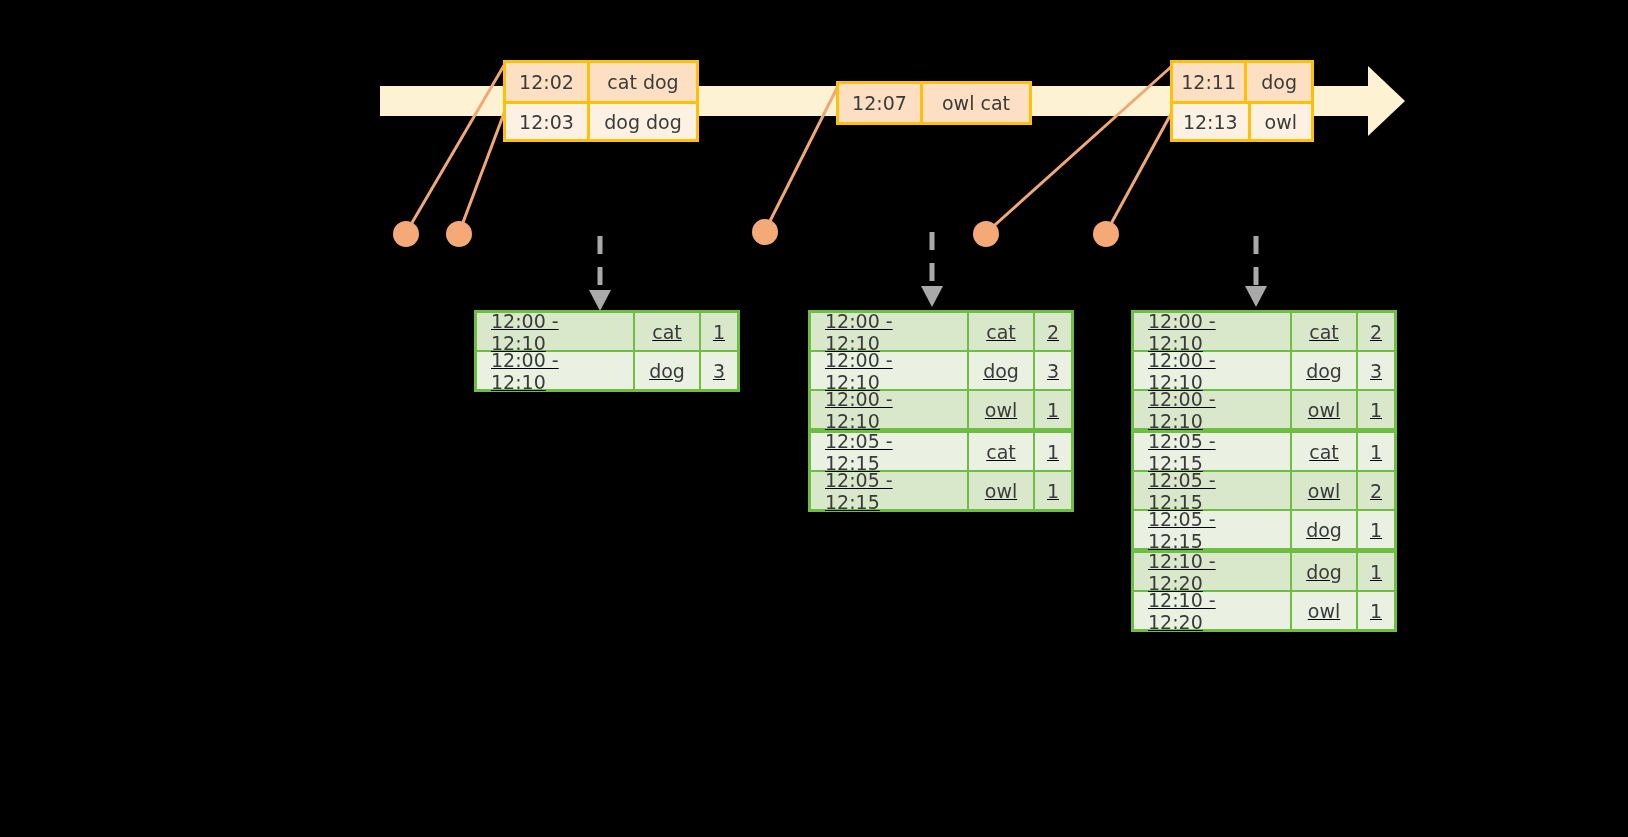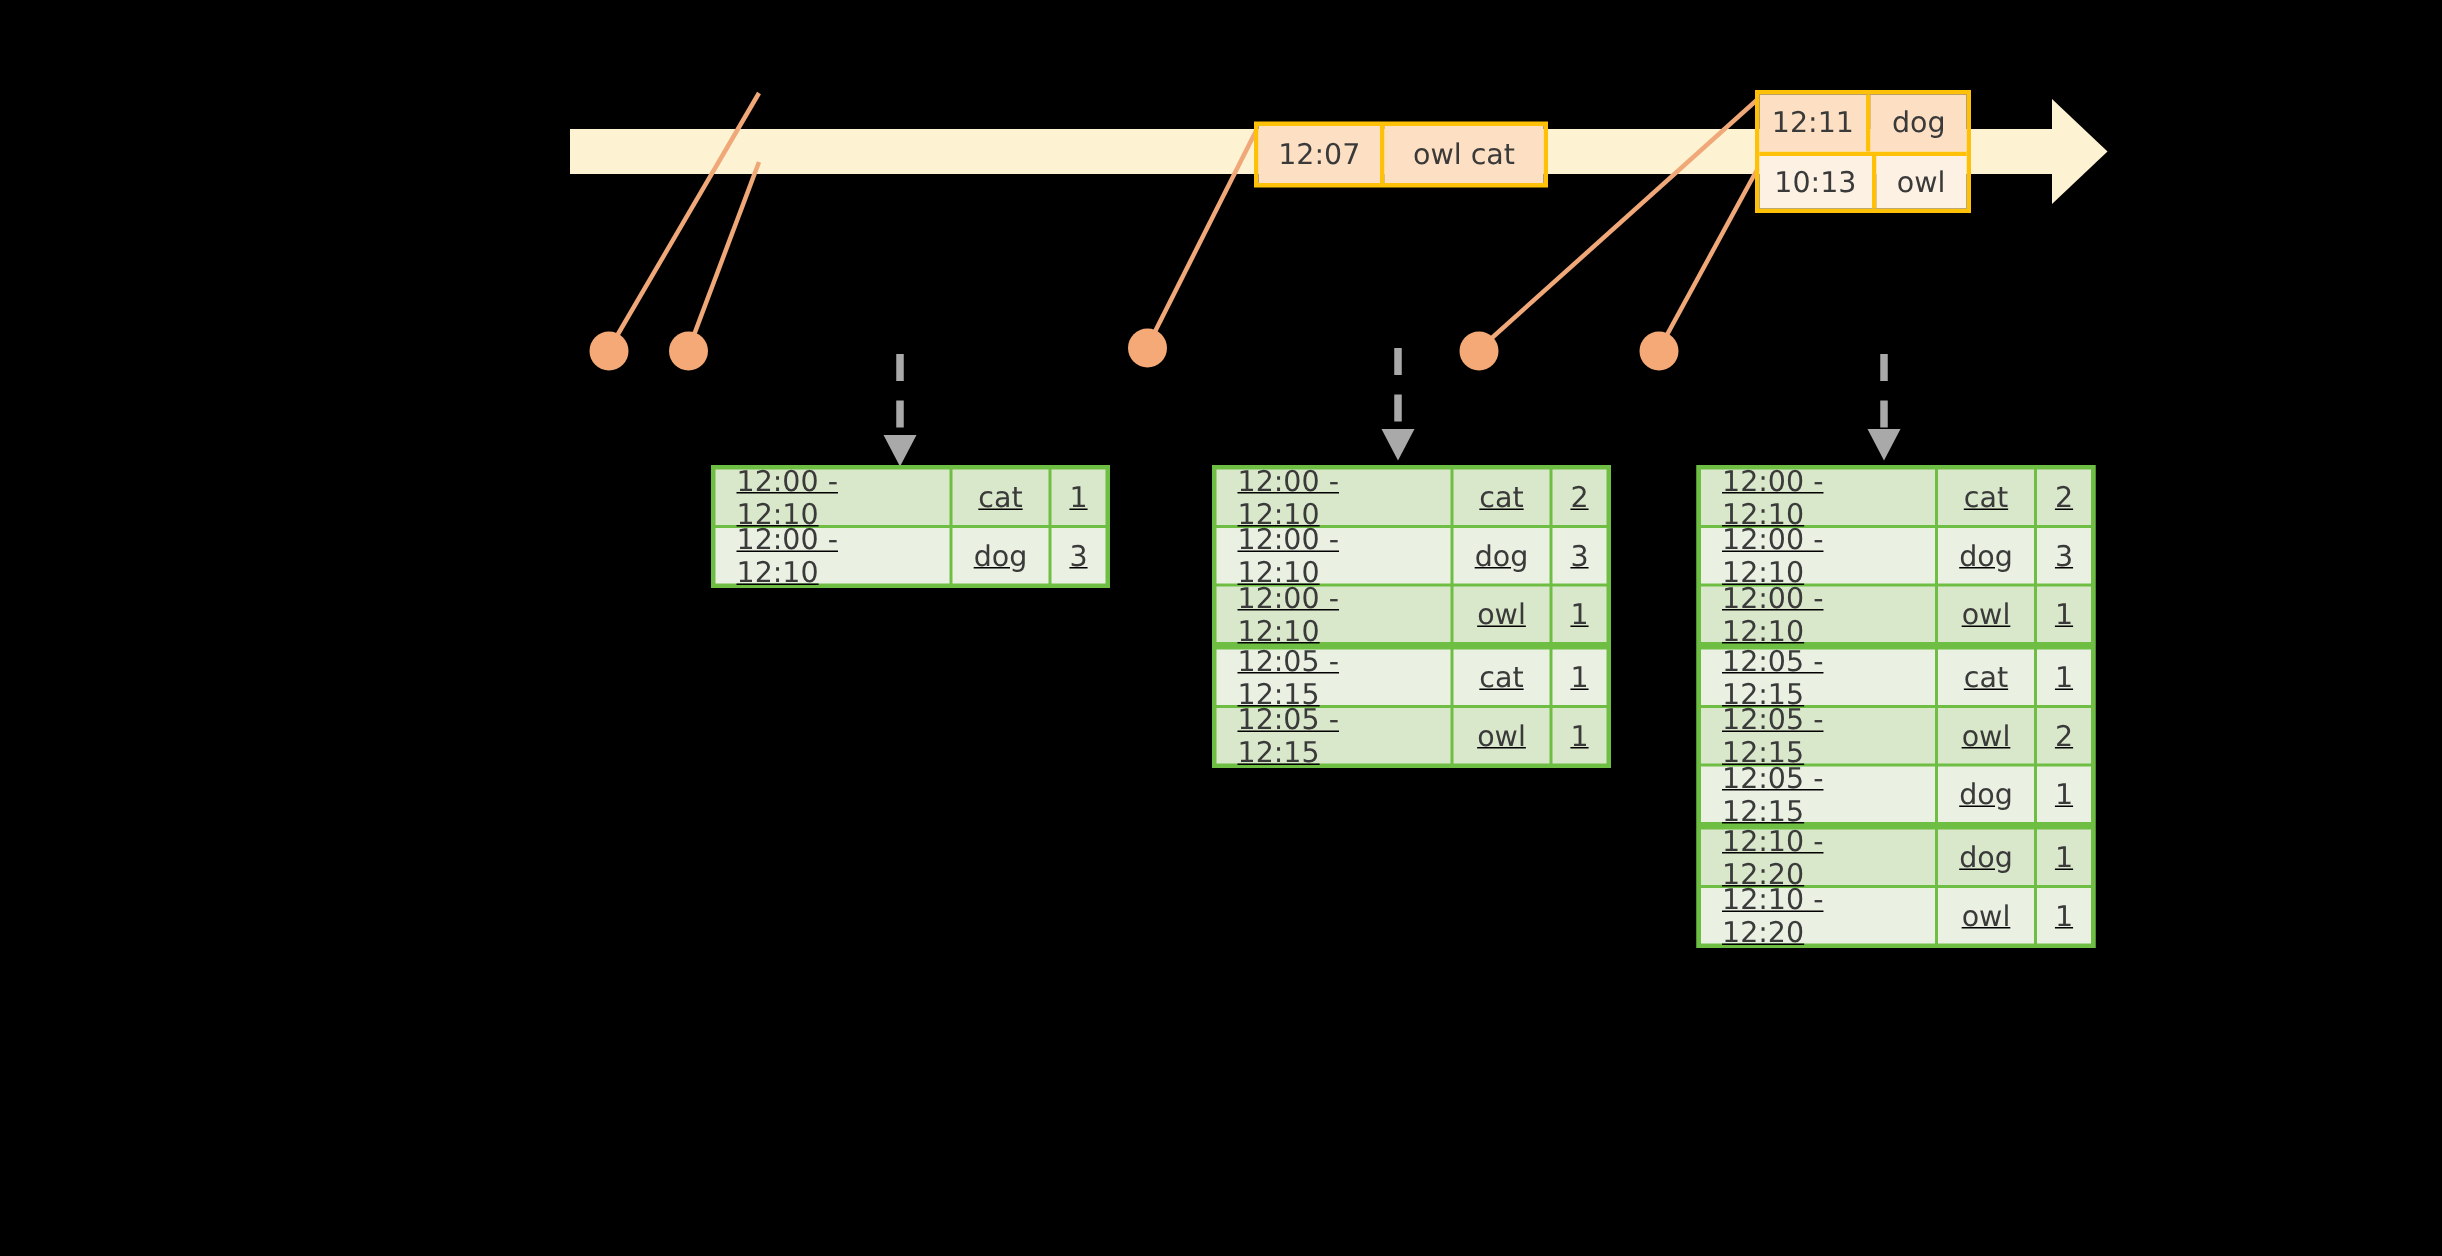--- a/index.html
+++ b/index.html
@@ -70,35 +70,45 @@
         <line x1="932" y1="232" x2="932" y2="288" stroke-dasharray="18,13"></line>
         <polygon points="921,286 943,286 932,307" fill="#A9A9A9" stroke="none"></polygon>
       </g>
       <g>
         <line x1="1256" y1="236" x2="1256" y2="288" stroke-dasharray="18,13"></line>
         <polygon points="1245,286 1267,286 1256,307" fill="#A9A9A9" stroke="none"></polygon>
       </g>
     </g>
   </svg>
 
+  <div class="evt" style="left:503px;top:60px;width:196px;">
+    <div class="row a">
+      <div class="c-time">12:02</div>
+      <div class="c-val">cat dog</div>
+    </div>
+    <div class="row b">
+      <div class="c-time">12:03</div>
+      <div class="c-val">dog dog</div>
+    </div>
+  </div>
 
   <div class="evt" style="left:836px;top:81px;width:196px;">
     <div class="row a">
       <div class="c-time">12:07</div>
       <div class="c-val">owl cat</div>
     </div>
   </div>
 
   <div class="evt" style="left:1170px;top:60px;width:144px;">
     <div class="row a">
       <div class="c-time">12:11</div>
       <div class="c-val">dog</div>
     </div>
     <div class="row b">
-      <div class="c-time">10:13</div>
+      <div class="c-time">12:13</div>
       <div class="c-val">owl</div>
     </div>
   </div>
 
   <div class="tbl" style="left:474px;top:310px;">
     <div class="trow sh">
       <div class="cell c-win" style="width: 156px;">12:00 - 12:10</div>
       <div class="cell c-key" style="width: 64px;">cat</div>
       <div class="cell c-cnt" style="width: 36px;">1</div>
     </div>

